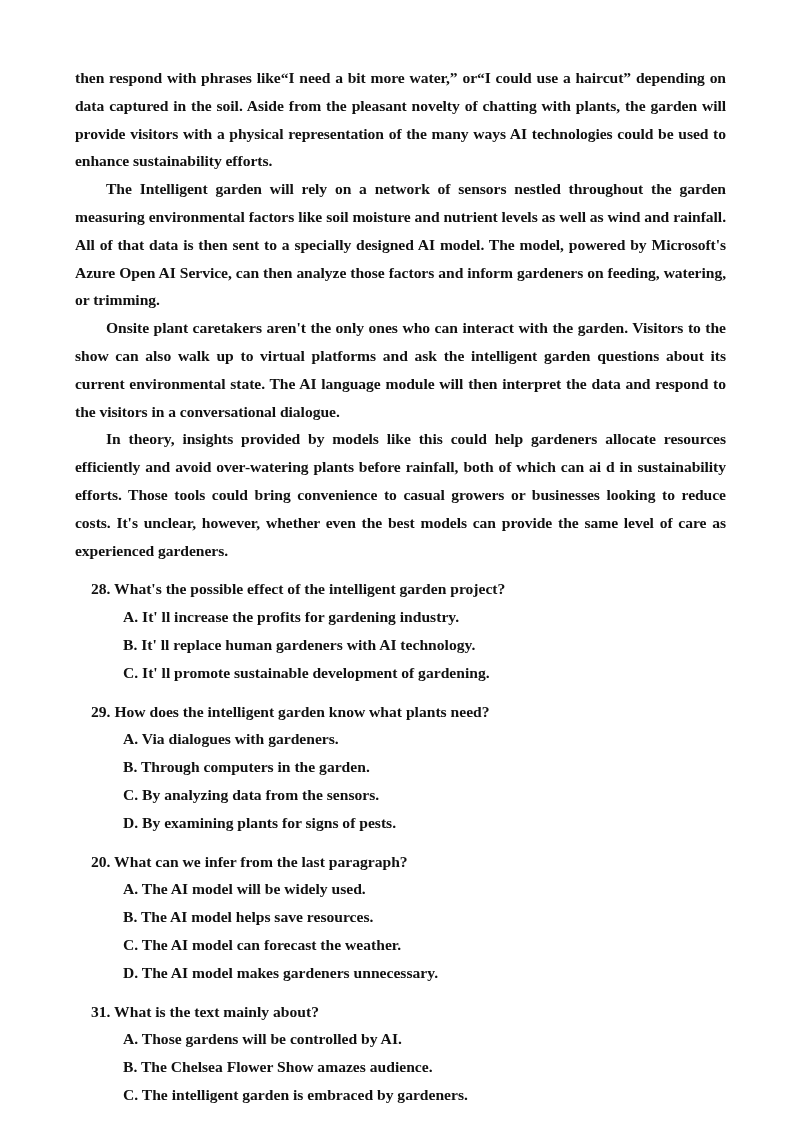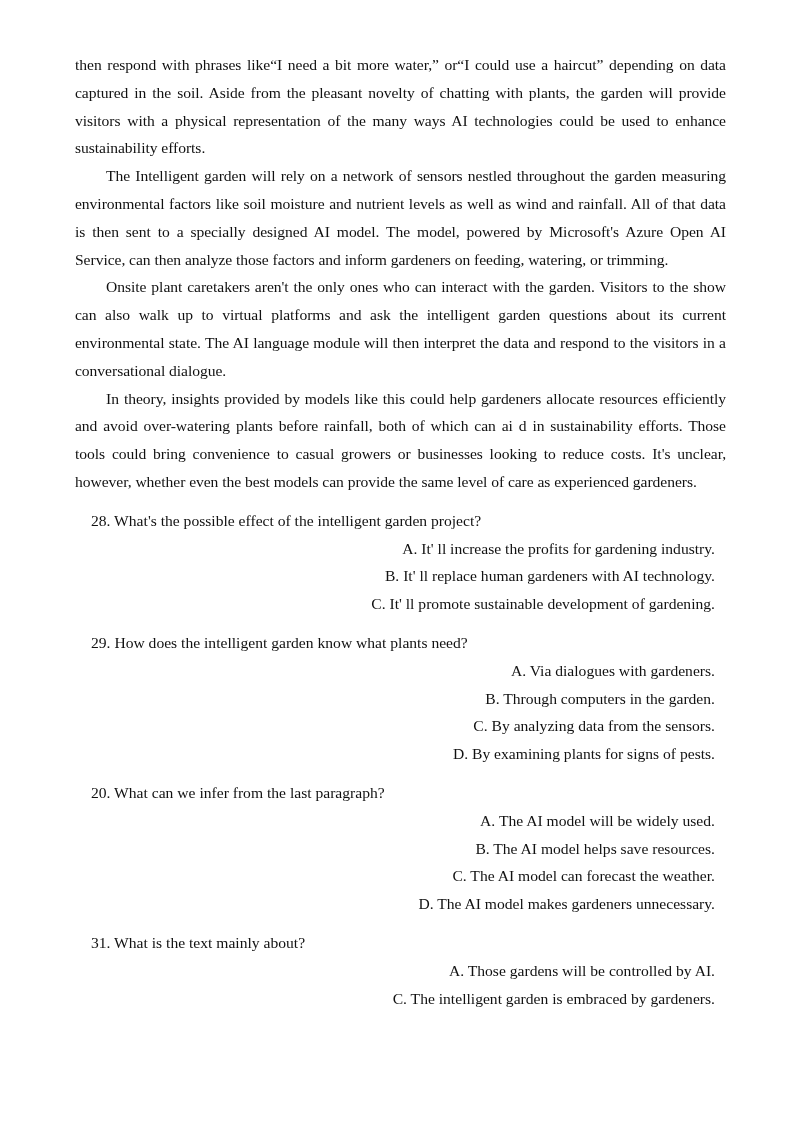--- a/index.html
+++ b/index.html
@@ -11,22 +11,23 @@
       width: 800px;
       height: 1131px;
       position: relative;
       overflow: hidden;
       font-family: "Liberation Serif", "DejaVu Serif", serif;
       color: #111111;
     }
     .page {
       position: absolute;
       left: 75px;
-      top: 51px;
+      top: 64px;
       width: 651px;
+      font-weight: bold;
     }
     .para {
       font-size: 15.6px;
       line-height: 27.8px;
       text-align: justify;
       margin: 0;
       letter-spacing: -0.05px;
     }
     .para.indent {
       text-indent: 31px;
@@ -38,21 +39,20 @@
       font-size: 15.6px;
       line-height: 27.8px;
       padding-left: 5px;
       margin: 0;
     }
     .q-option {
       font-size: 15.6px;
       line-height: 27.8px;
       padding-left: 37px;
       margin: 0;
-      text-align: right;
     }
   </style>
 </head>
 <body>
 
 <div class="page">
   <div>
     <p class="para">then respond with phrases like“I need a bit more water,” or“I could use a haircut” depending on data captured in the soil. Aside from the pleasant novelty of chatting with plants, the garden will provide visitors with a physical representation of the many ways AI technologies could be used to enhance sustainability efforts.</p>
     <p class="para indent">The Intelligent garden will rely on a network of sensors nestled throughout the garden measuring environmental factors like soil moisture and nutrient levels as well as wind and rainfall. All of that data is then sent to a specially designed AI model. The model, powered by Microsoft's Azure Open AI Service, can then analyze those factors and inform gardeners on feeding, watering, or trimming.</p>
     <p class="para indent">Onsite plant caretakers aren't the only ones who can interact with the garden. Visitors to the show can also walk up to virtual platforms and ask the intelligent garden questions about its current environmental state. The AI language module will then interpret the data and respond to the visitors in a conversational dialogue.</p>
@@ -79,16 +79,17 @@
       <p class="q-stem">20. What can we infer from the last paragraph?</p>
       <p class="q-option">A. The AI model will be widely used.</p>
       <p class="q-option">B. The AI model helps save resources.</p>
       <p class="q-option">C. The AI model can forecast the weather.</p>
       <p class="q-option">D. The AI model makes gardeners unnecessary.</p>
     </div>
 
     <div class="question">
       <p class="q-stem">31. What is the text mainly about?</p>
       <p class="q-option">A. Those gardens will be controlled by AI.</p>
+      <p class="q-option">B. The Chelsea Flower Show amazes audience.</p>
       <p class="q-option">C. The intelligent garden is embraced by gardeners.</p>
     </div>
   </div>
 </div>
 
 </body></html>

